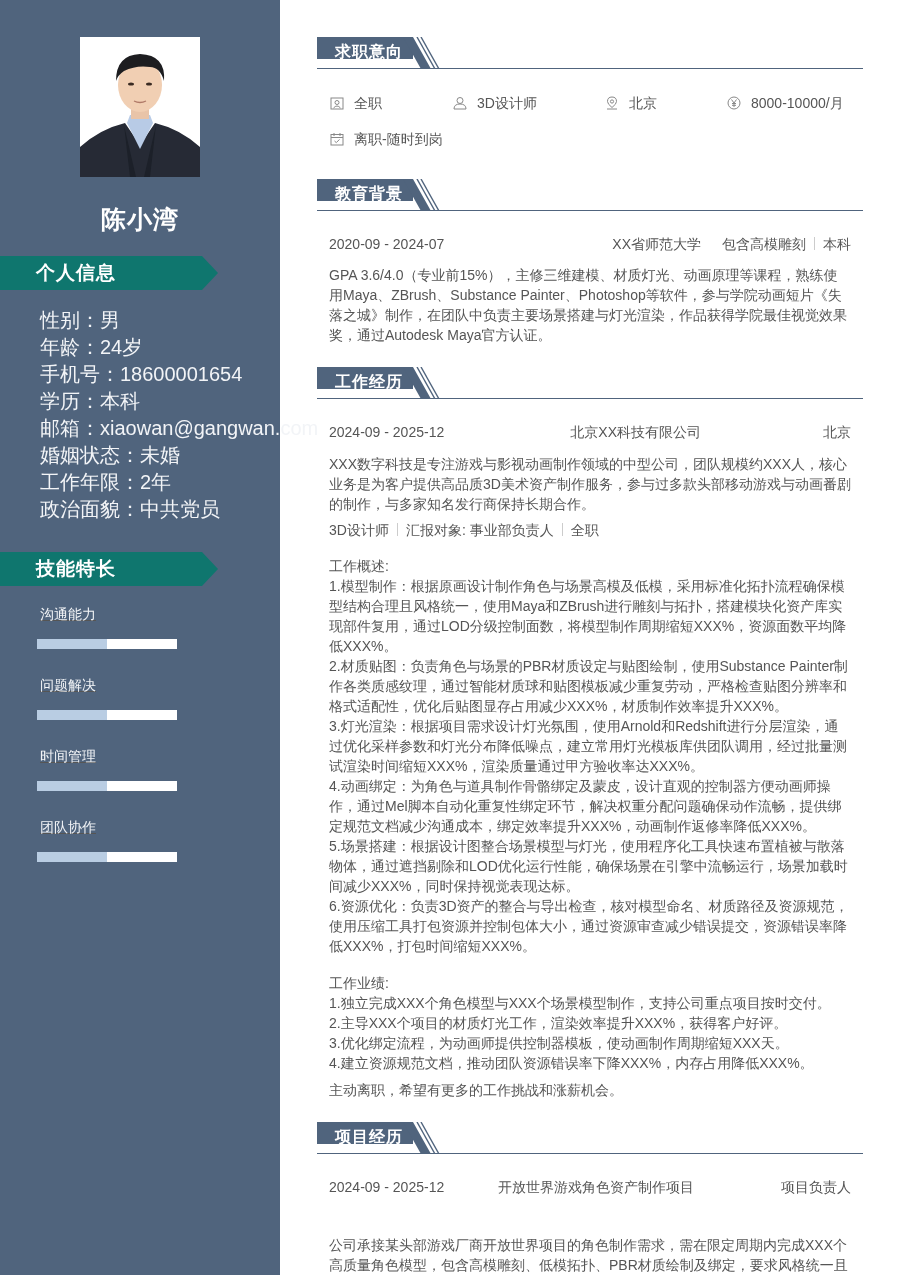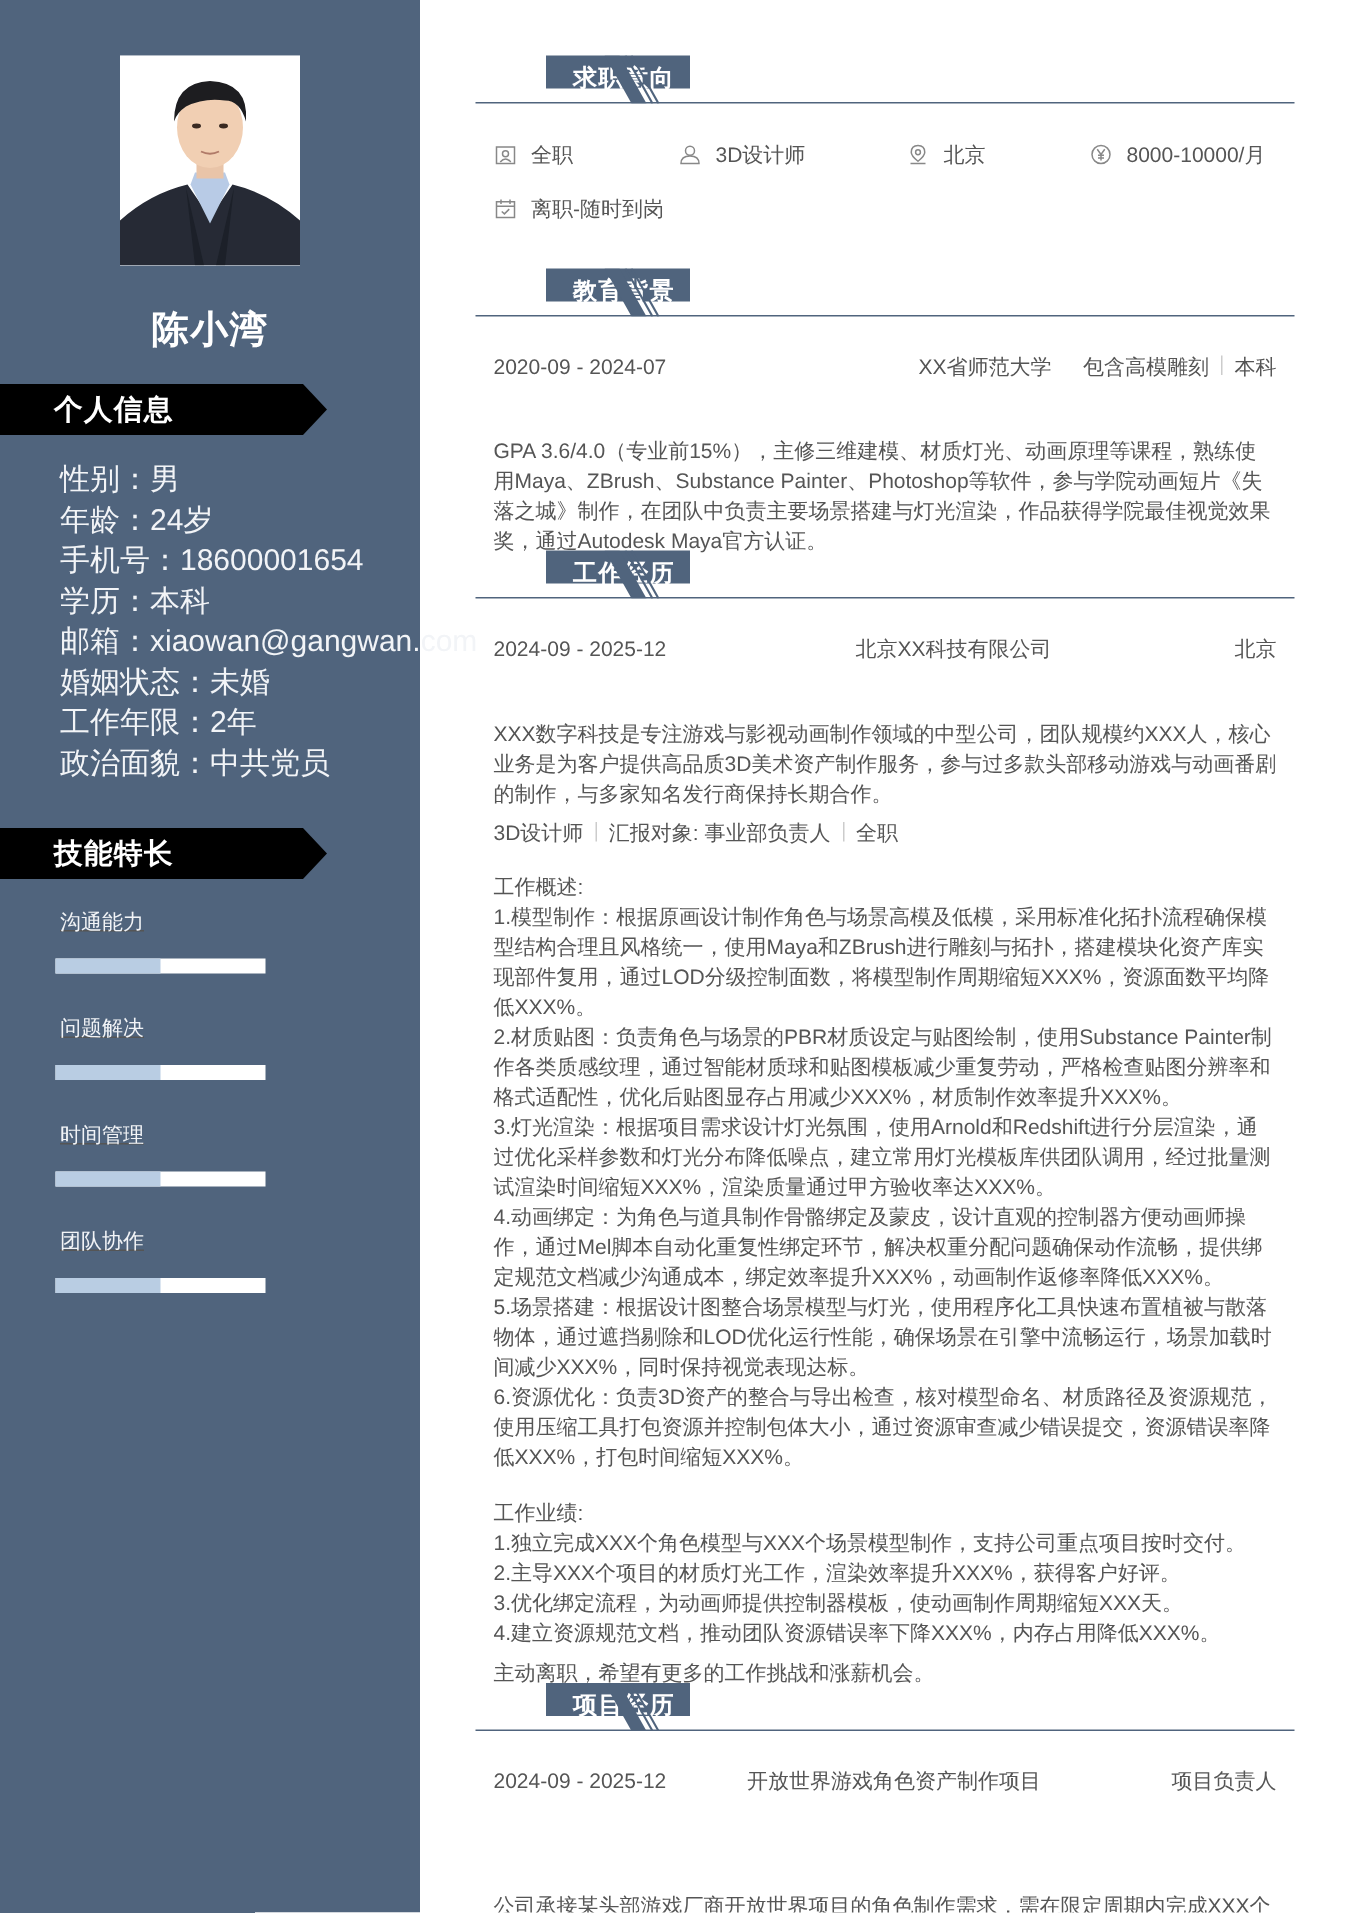--- a/index.html
+++ b/index.html
@@ -4,51 +4,51 @@
 <style>
   * { box-sizing: border-box; margin: 0; padding: 0; }
   html, body { width: 900px; height: 1275px; overflow: hidden; background: #ffffff; }
   body { font-family: "Liberation Sans", "DejaVu Sans", sans-serif; color: #555; position: relative; }
 
   .sidebar { position: absolute; left: 0; top: 0; width: 280px; height: 1275px; background: #50647d; }
   .photo { position: absolute; left: 80px; top: 37px; width: 120px; height: 140px; background: #fff; overflow: hidden; }
   .photo svg { display: block; }
   .name { position: absolute; left: 0; width: 280px; top: 203px; text-align: center; color: #fff; font-size: 25px; font-weight: bold; letter-spacing: 1px; }
 
-  .side-head { position: absolute; left: 0; width: 218px; height: 34px; background: #000000;
+  .side-head { position: absolute; left: 0; width: 218px; height: 34px; background: #0f766e;
     clip-path: polygon(0 0, 202px 0, 218px 50%, 202px 100%, 0 100%); }
   .side-head span { position: absolute; left: 36px; top: 4px; color: #fff; font-size: 19px; font-weight: bold; letter-spacing: 1px; }
 
   .info-list { position: absolute; left: 40px; top: 309px; }
   .info-row { height: 27px; line-height: 22px; color: #f2f4f7; font-size: 20px; white-space: nowrap; }
 
   .skills { position: absolute; left: 37px; top: 604px; }
   .skill { height: 71px; text-decoration: underline; }
   .skill-label { color: #f2f4f7; font-size: 14px; height: 26px; line-height: 20px; padding-left: 3px; }
   .skill-bar { margin-top: 9px; width: 140px; height: 10px; background: #ffffff; position: relative; }
   .skill-fill { position: absolute; left: 0; top: 0; height: 10px; background: #b9cde3; }
 
   .main { position: absolute; left: 317px; top: 0; width: 546px; }
   .sec-head { position: absolute; left: 0; width: 546px; height: 32px; }
-  .sec-head .tab { position: absolute; left: 0; top: 0; height: 22px; width: 96px; background: #50647d; margin-left: 47px; }
+  .sec-head .tab { position: absolute; left: 0; top: 0; height: 22px; width: 96px; background: #50647d; }
   .sec-head .tab span { position: absolute; left: 18px; top: 5px; color: #fff; font-size: 16px; font-weight: bold; letter-spacing: 1px; }
   .sec-head .deco { position: absolute; left: 86px; top: 0; }
   .sec-head .line { position: absolute; left: 0; right: 0; bottom: 0; height: 1px; background: #50647d; }
 
   .intent-row { position: absolute; left: 13px; font-size: 14px; color: #555; height: 20px; line-height: 20px; white-space: nowrap; }
   .intent-item { position: absolute; top: 0; display: flex; align-items: center; white-space: nowrap; }
   .intent-item .ic { width: 14px; height: 14px; margin-right: 10px; display: inline-block; }
 
   .meta-row { position: absolute; left: 12px; width: 522px; height: 20px; font-size: 14px; color: #555; line-height: 20px; }
   .meta-row .c1 { position: absolute; left: 0; top: 0; }
   .meta-row .c2 { position: absolute; left: 160px; width: 212px; top: 0; text-align: right; }
   .meta-row .c3 { position: absolute; right: 0; top: 0; text-align: right; }
   .sep { display: inline-block; width: 1px; height: 13px; background: #ccc; margin: 0 8px; vertical-align: -1px; }
 
-  .para { position: absolute; left: 12px; width: 522px; font-size: 14px; line-height: 20px; color: #555; margin-top: 25px; }
+  .para { position: absolute; left: 12px; width: 522px; font-size: 14px; line-height: 20px; color: #555; }
   .para p { margin: 0; }
 </style>
 </head>
 <body>
 
 <div class="sidebar">
   <div class="photo">
     <svg width="120" height="140" viewBox="0 0 120 140">
       <rect width="120" height="140" fill="#ffffff"></rect>
       <path d="M0 110 Q20 92 45 86 L60 108 L75 86 Q100 92 120 110 L120 140 L0 140 Z" fill="#262a35"></path>

